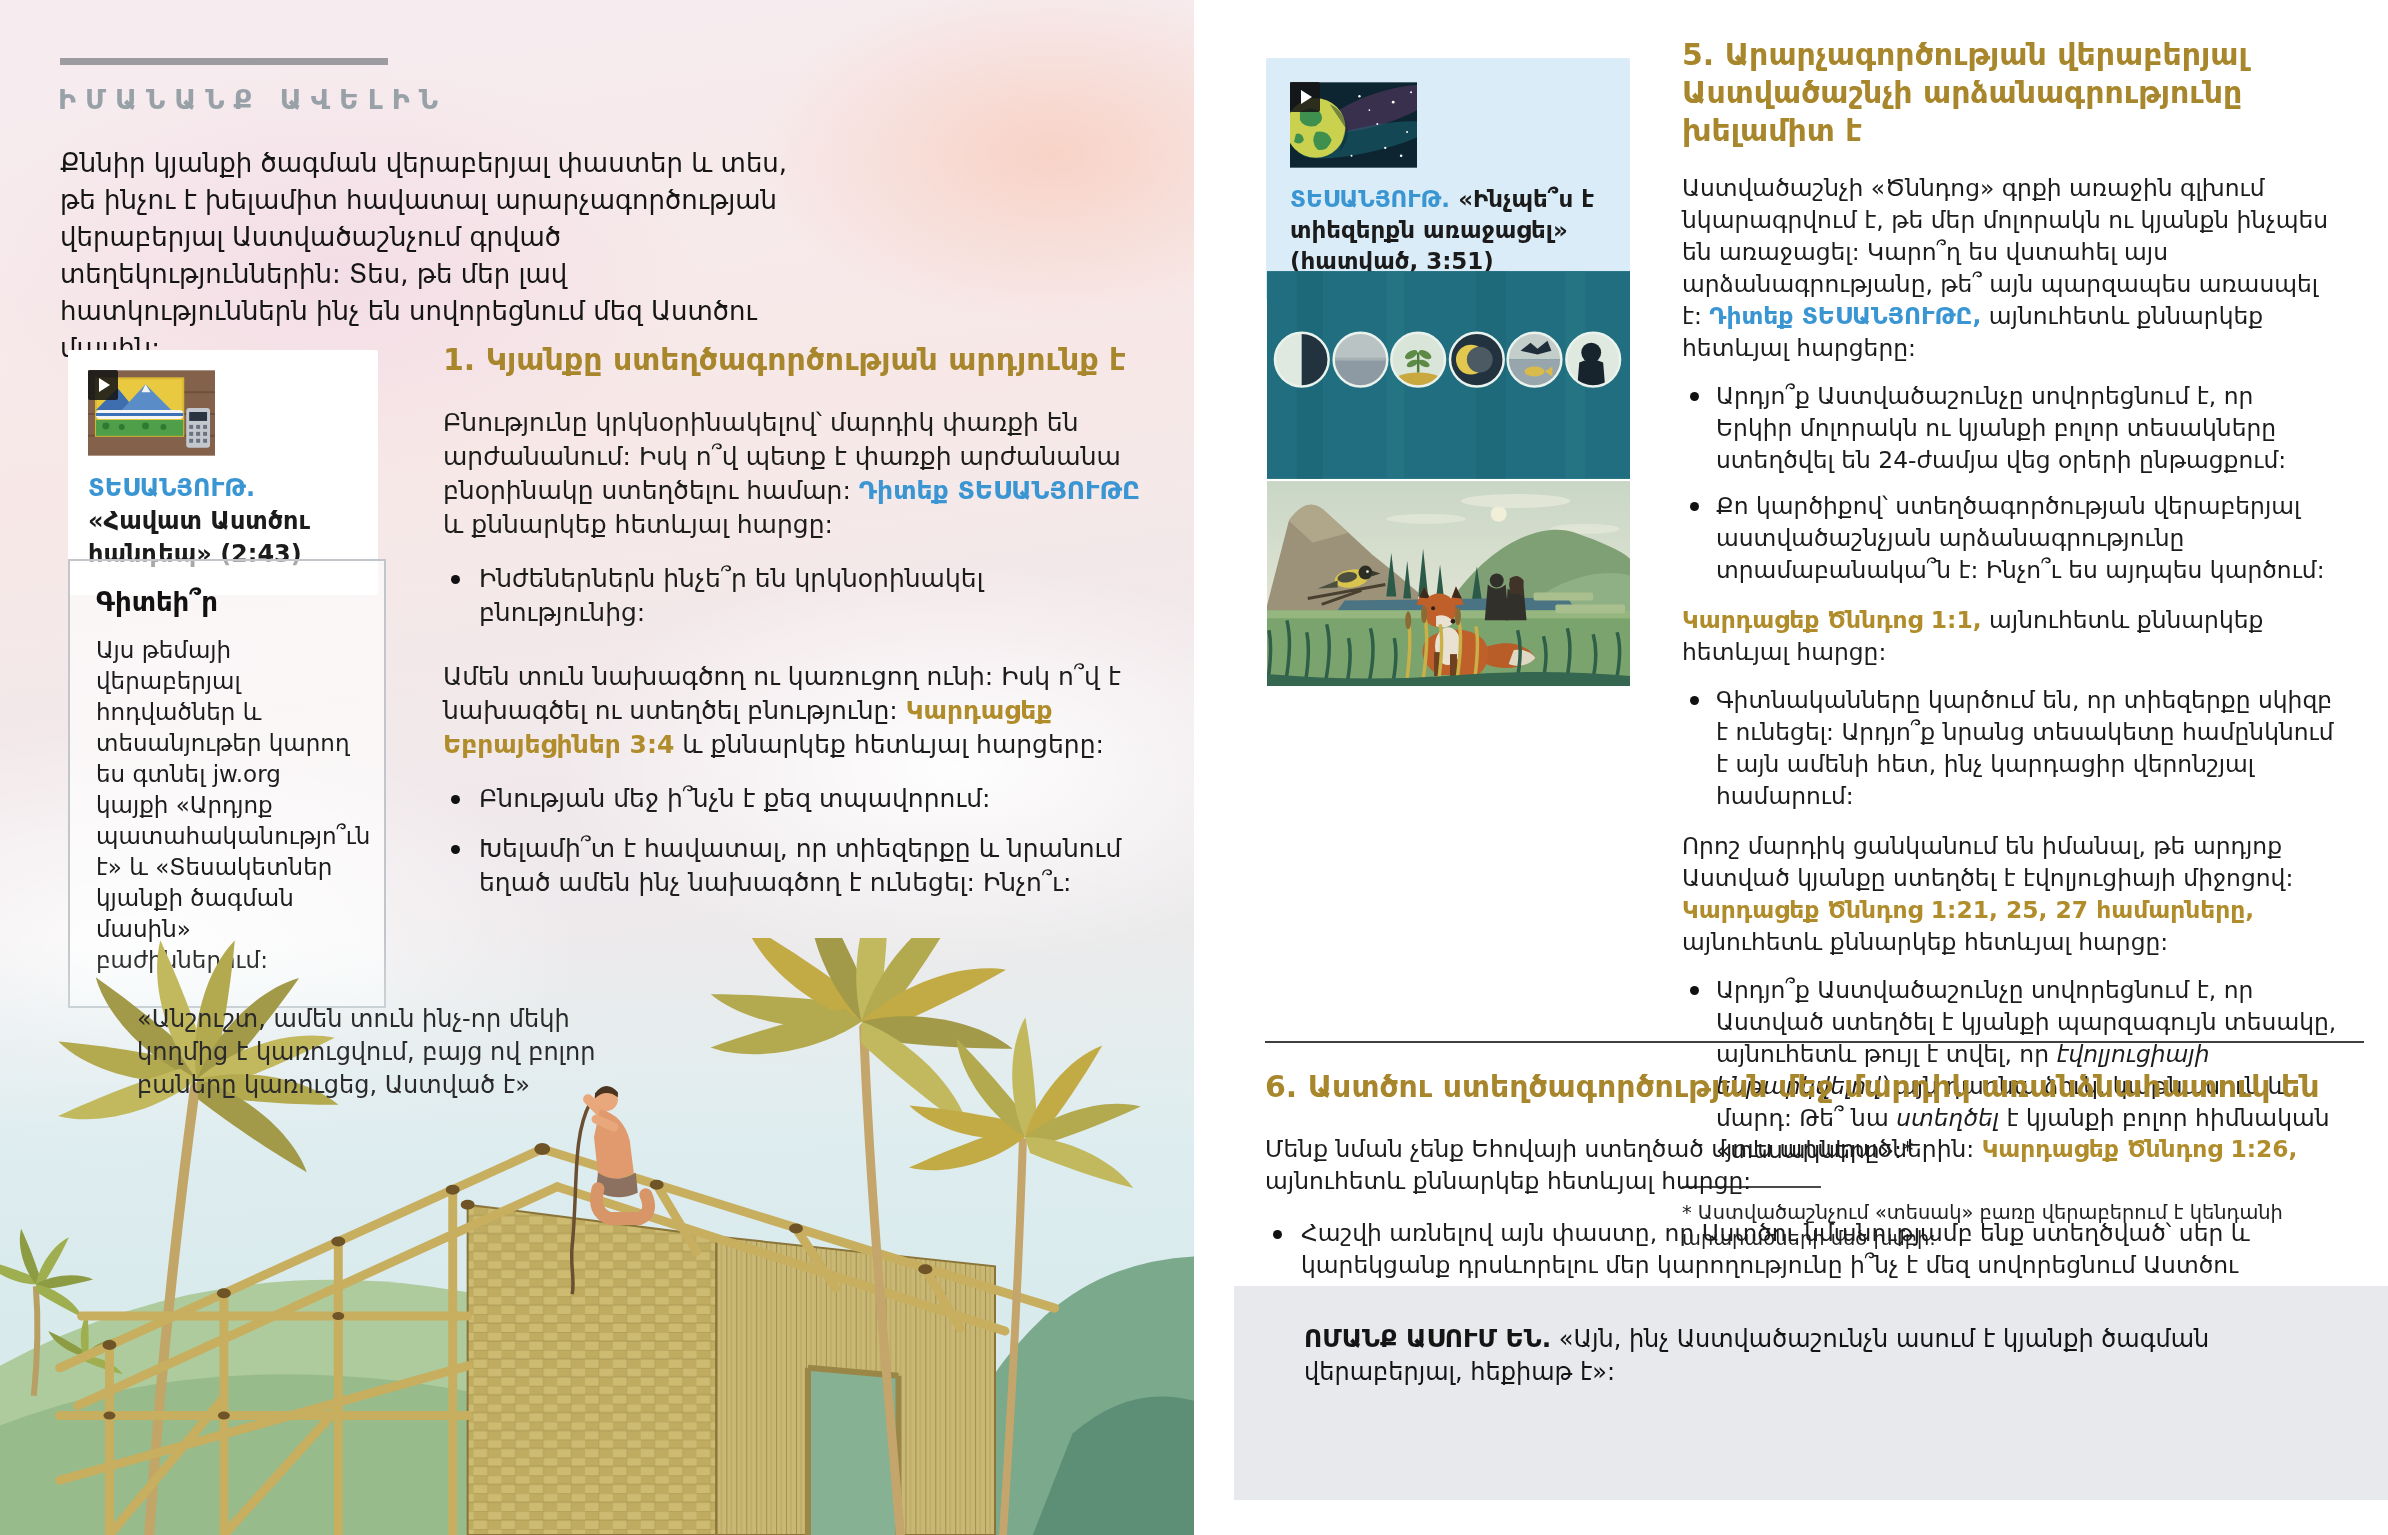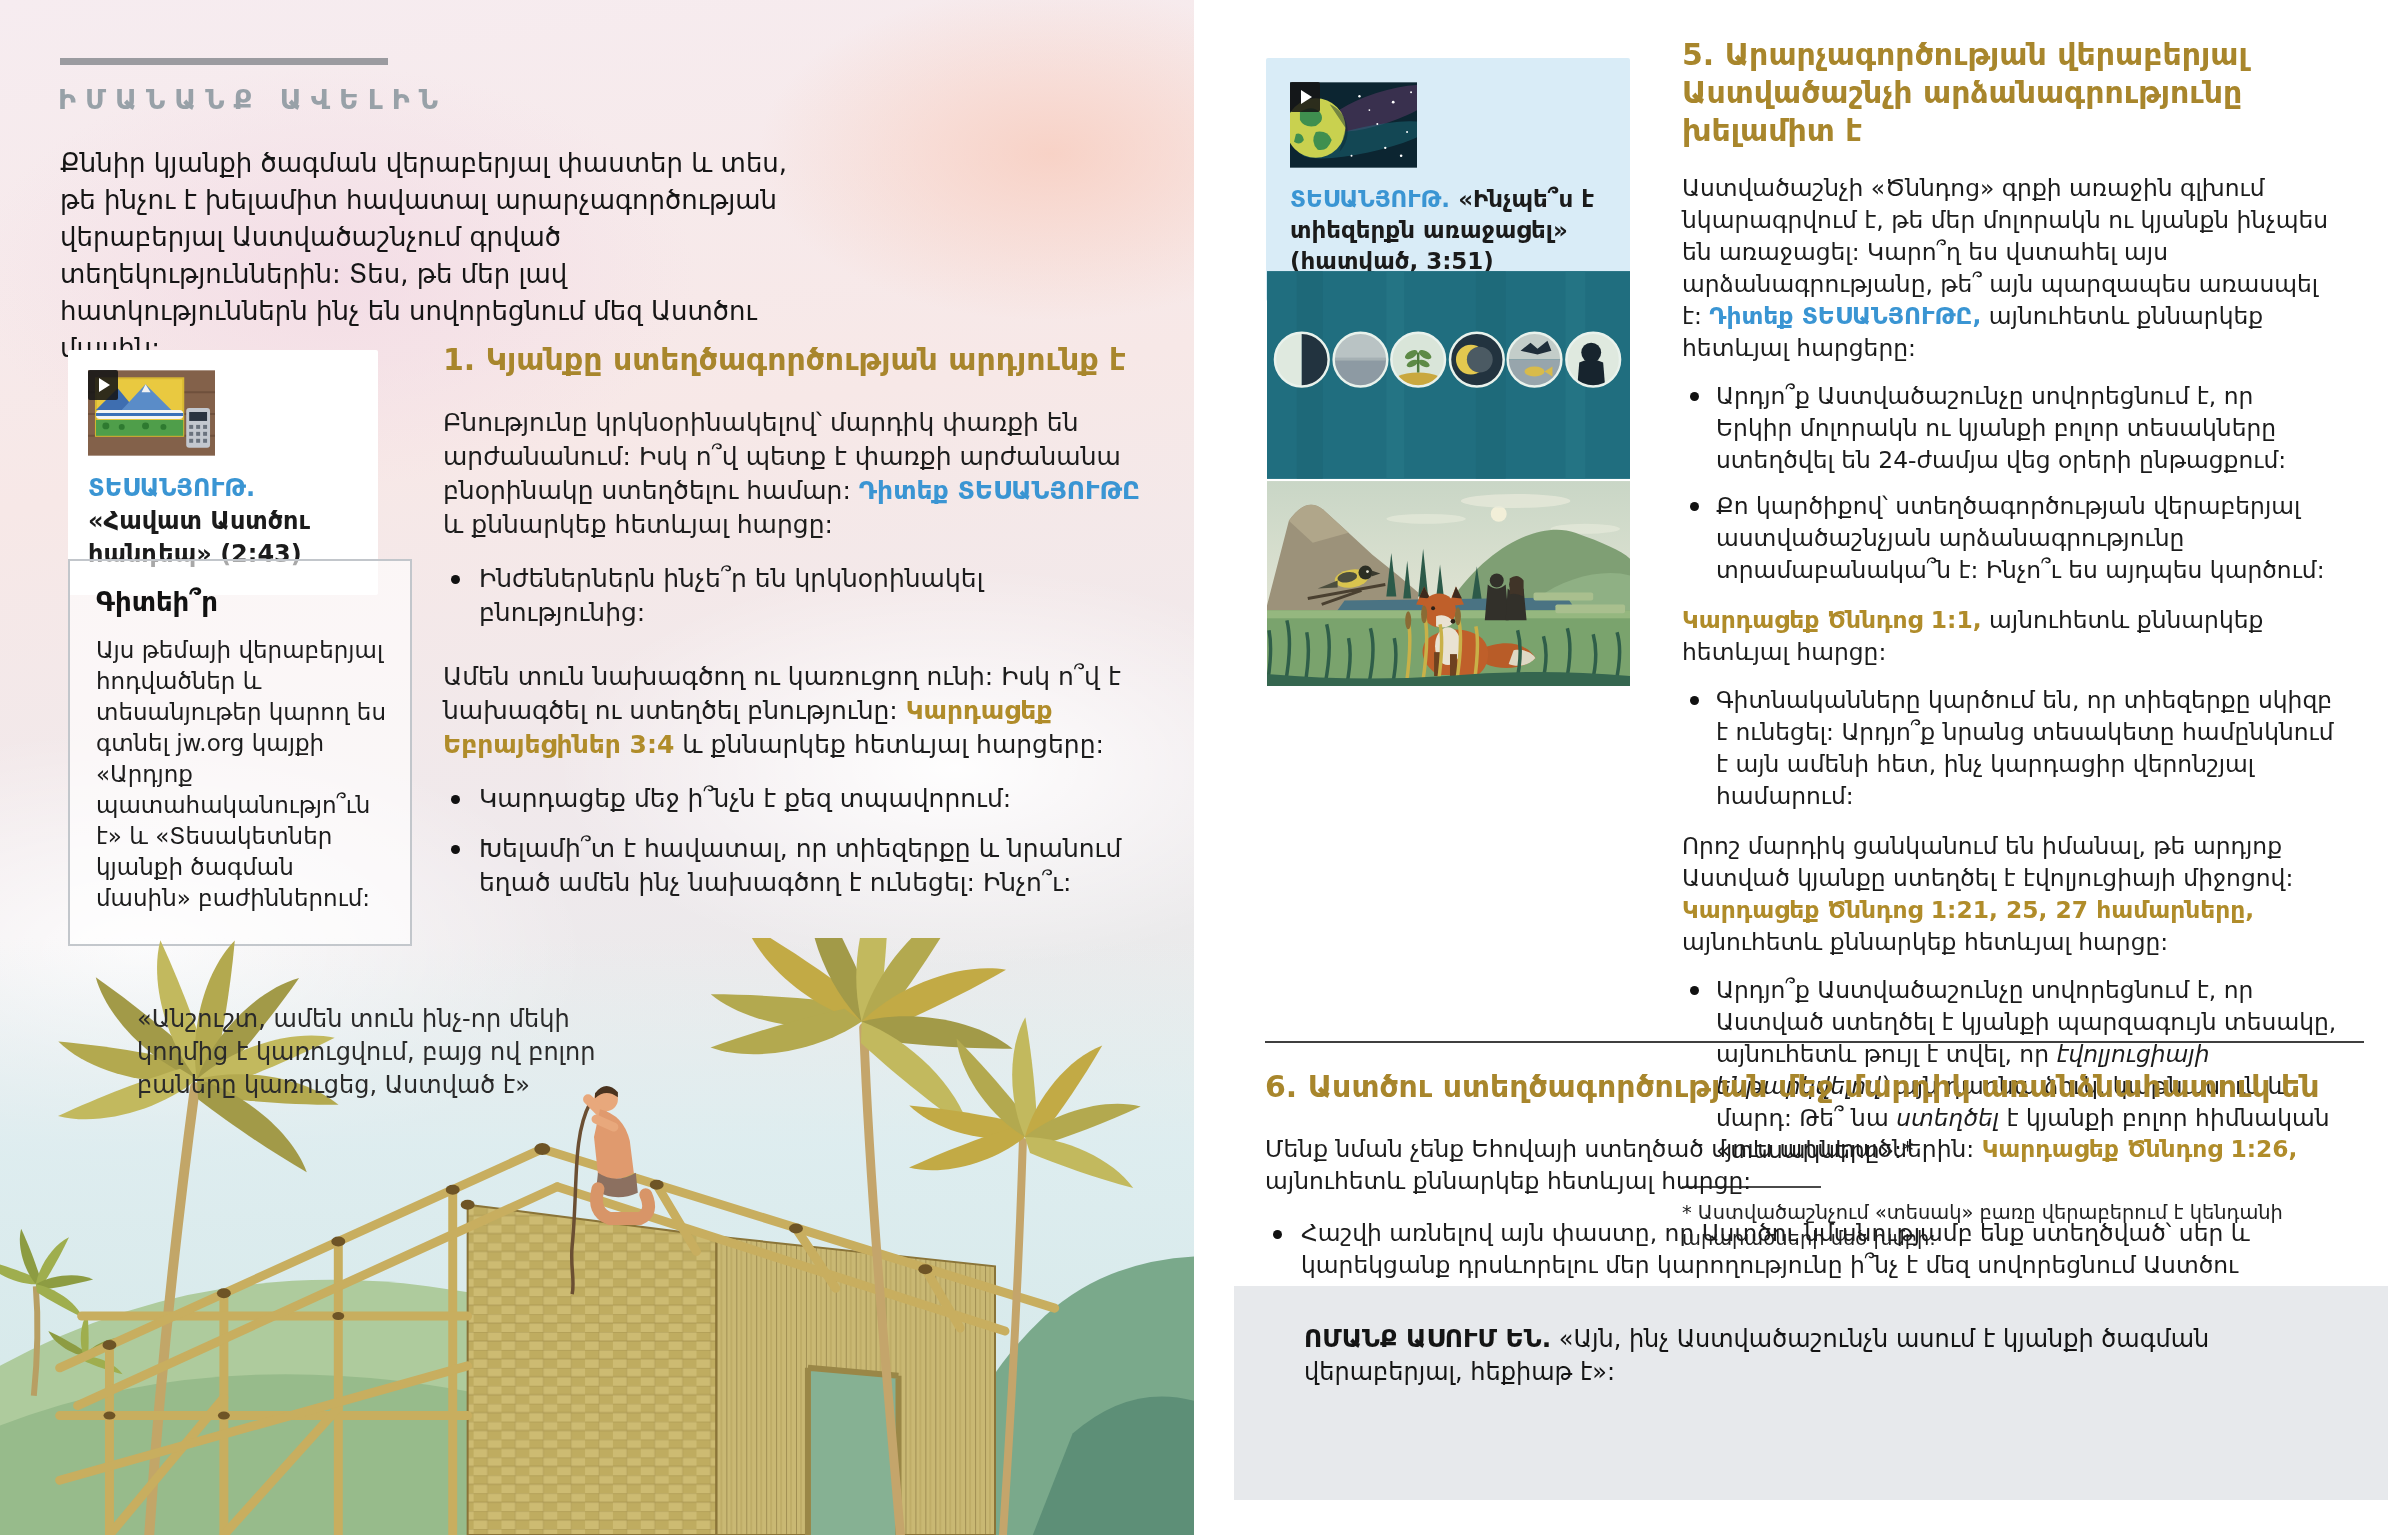--- a/index.html
+++ b/index.html
@@ -21,21 +21,21 @@
   .video-card{position:absolute;background:#fff;border-radius:2px;cursor:pointer;}
   .vc-left{left:68px;top:350px;width:310px;min-height:187px;padding:20px 20px 24px 20px;box-sizing:border-box;}
   .thumb{position:relative;width:127px;height:86px;overflow:hidden;}
   .thumb svg{display:block;width:127px;height:86px;}
   .play{position:absolute;top:0;left:0;width:30px;height:30px;background:rgba(22,22,22,.88);
         border-radius:2px;display:flex;align-items:center;justify-content:center;}
   .play::after{content:"";border-left:11px solid #fff;border-top:7px solid transparent;
         border-bottom:7px solid transparent;margin-left:3px;}
   .vc-caption{margin:16px 0 0 0;font-size:24px;line-height:33px;font-weight:bold;color:#1b1b1b;}
   .vc-label{color:#3a95d3;}
-  .know-box{position:absolute;left:68px;top:559px;width:344px;box-sizing:border-box;
+  .know-box{position:absolute;left:68px;top:559px;width:318px;box-sizing:border-box;
             border:2px solid #c2c6cb;background:rgba(255,255,255,.62);padding:26px 24px 30px 26px;}
   .know-box h3{margin:0;font-size:26px;font-weight:bold;color:#111;}
   .know-box p{margin:18px 0 0 0;font-size:23px;line-height:31px;color:#1c1c1c;}
   .col4{position:absolute;left:443px;top:340px;width:708px;}
   .sec-title{margin:0 0 26px 0;font-size:30px;line-height:40px;font-weight:bold;color:#a8862c;}
   .body-p{margin:0 0 20px 0;font-size:25px;line-height:34px;color:#1c1c1c;}
   .ref{color:#b08c2a;font-weight:bold;cursor:pointer;}
   .vlink{color:#3a95d3;font-weight:bold;cursor:pointer;}
   ul.bullets{list-style:none;margin:0 0 30px 0;padding:0;}
   ul.bullets li{position:relative;padding-left:36px;margin:0 0 16px 0;
@@ -124,21 +124,21 @@
     </aside>
 
     <div class="col4">
       <h2 class="sec-title">1. Կյանքը ստեղծագործության արդյունք է</h2>
       <p class="body-p"><span>Բնությունը կրկնօրինակելով՝ մարդիկ փառքի են արժանանում: Իսկ ո՞վ պետք է փառքի արժանանա բնօրինակը ստեղծելու համար: </span><span class="vlink">Դիտեք ՏԵՍԱՆՅՈՒԹԸ</span><span> և քննարկեք հետևյալ հարցը:</span></p>
       <ul class="bullets">
         <li><span>Ինժեներներն ինչե՞ր են կրկնօրինակել բնությունից:</span></li>
       </ul>
       <p class="body-p"><span>Ամեն տուն նախագծող ու կառուցող ունի: Իսկ ո՞վ է նախագծել ու ստեղծել բնությունը: </span><span class="ref">Կարդացեք Եբրայեցիներ 3:4</span><span> և քննարկեք հետևյալ հարցերը:</span></p>
       <ul class="bullets">
-        <li><span>Կարդացեք մեջ ի՞նչն է քեզ տպավորում:</span></li>
+        <li><span>Բնության մեջ ի՞նչն է քեզ տպավորում:</span></li>
         <li><span>Խելամի՞տ է հավատալ, որ տիեզերքը և նրանում եղած ամեն ինչ նախագծող է ունեցել: Ինչո՞ւ:</span></li>
       </ul>
     </div>
 
     <p class="quote">«Անշուշտ, ամեն տուն ինչ-որ մեկի կողմից է կառուցվում, բայց ով բոլոր բաները կառուցեց, Աստված է»</p>
 
     <svg class="illus-build" viewBox="0 0 1200 600">
       <defs>
         <linearGradient id="bsky" x1="0" y1="0" x2="0" y2="1">
           <stop offset="0" stop-color="#e3f1f3" stop-opacity="0"></stop>

